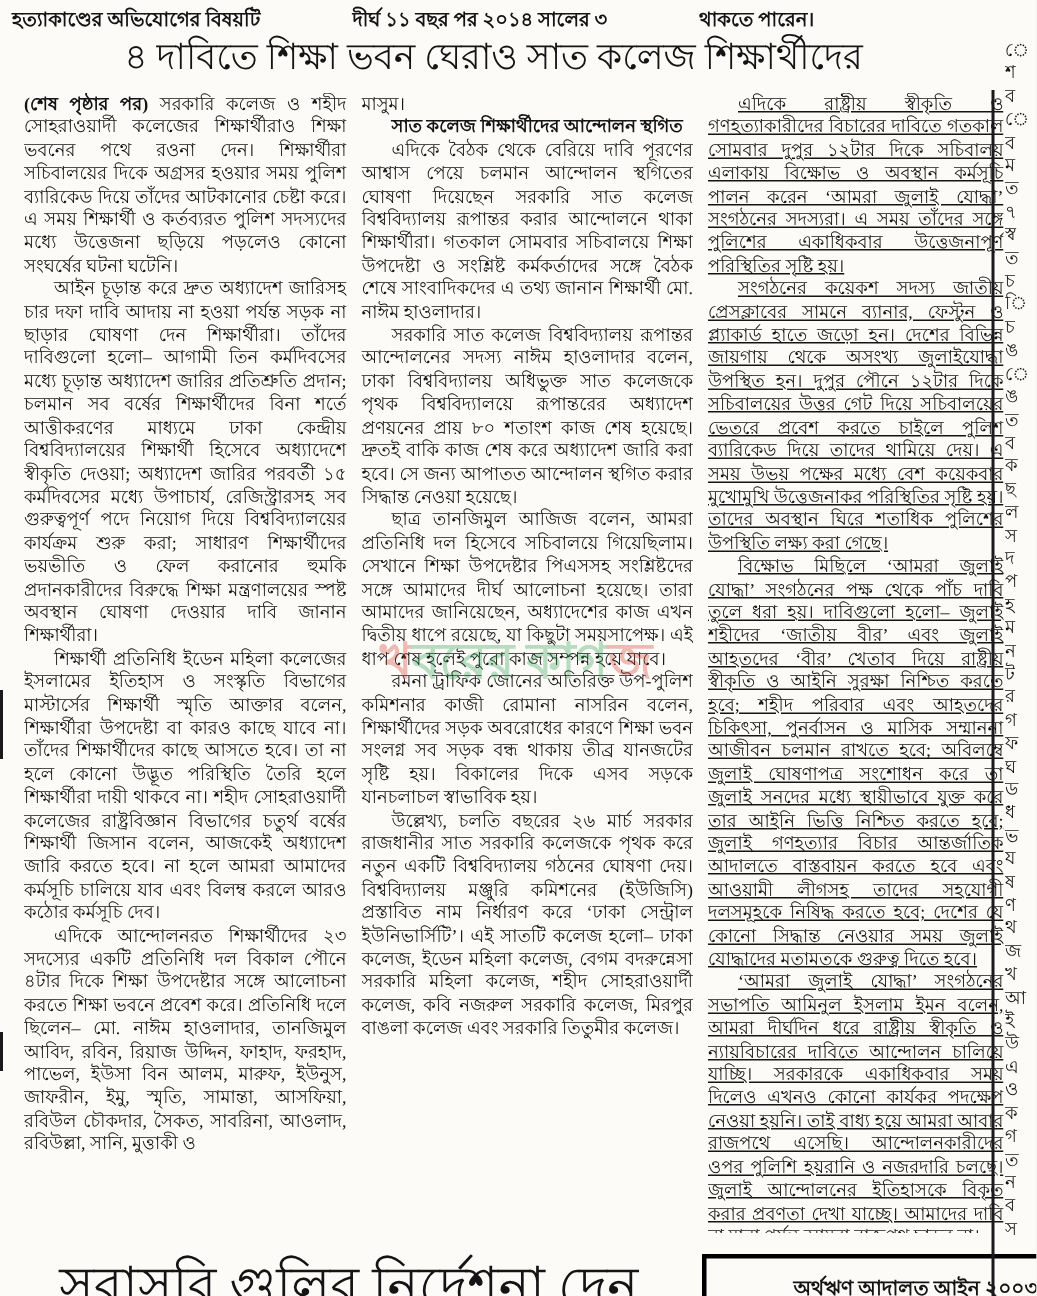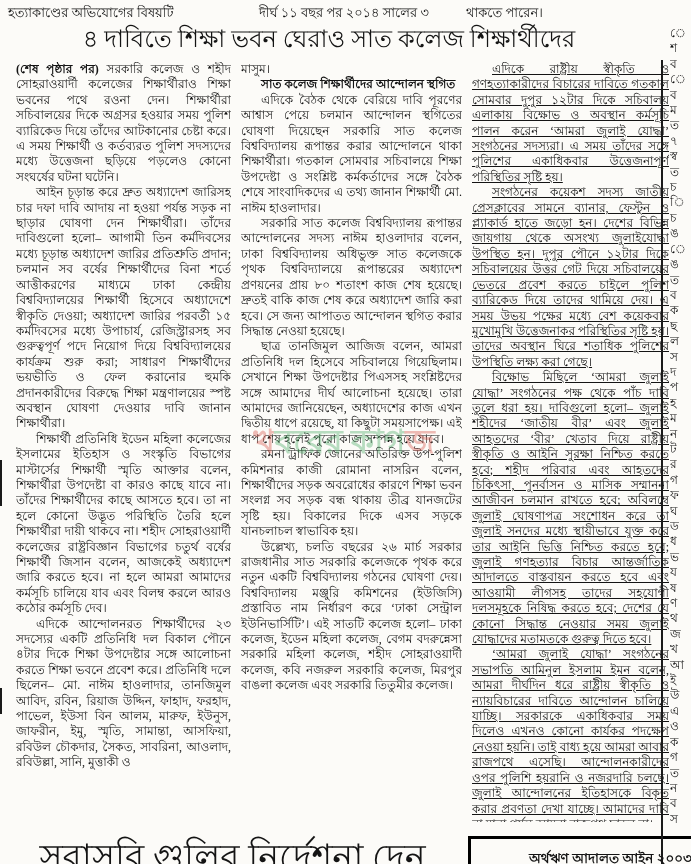--- a/index.html
+++ b/index.html
@@ -9,25 +9,25 @@
     width:691px;height:864px;
     margin:0 auto;
     background:#fcfbf8;
     overflow:hidden;
     font-family:"Liberation Serif","DejaVu Serif",serif;
     color:#141414;
   }
   
   .topstrip span{
     position:absolute;top:3px;
-    font-size:13px;font-weight:normal;
+    font-size:13px;font-weight:bold;
     white-space:nowrap;
   }
   .frag1{left:8px;}
-  .frag2{left:259px;}
+  .frag2{left:235px;}
   .frag3{left:466px;}
 
   
   .headline{
     position:absolute;top:21px;left:0;width:658px;
     text-align:center;
     font-size:24px;line-height:36px;
     font-weight:500;
     white-space:nowrap;overflow:hidden;
   }

